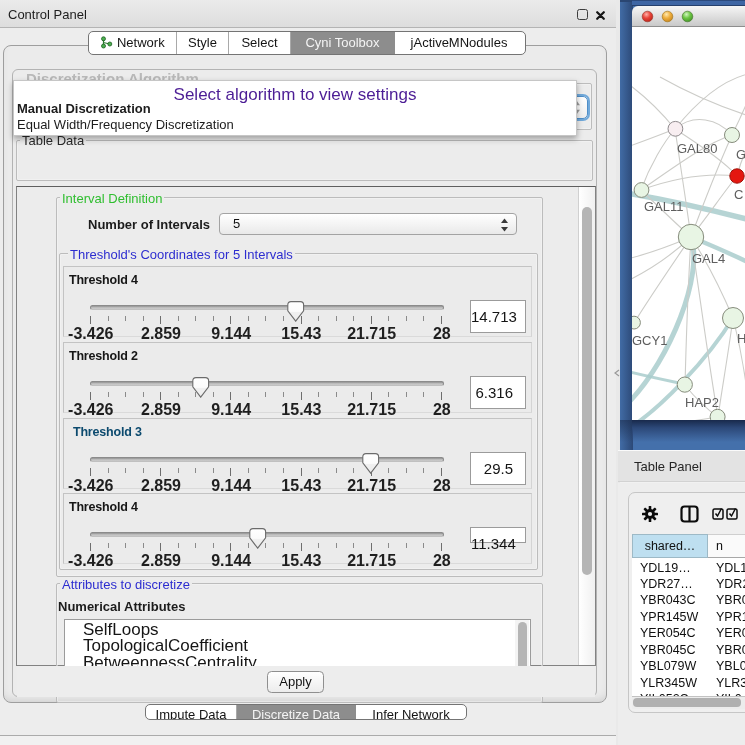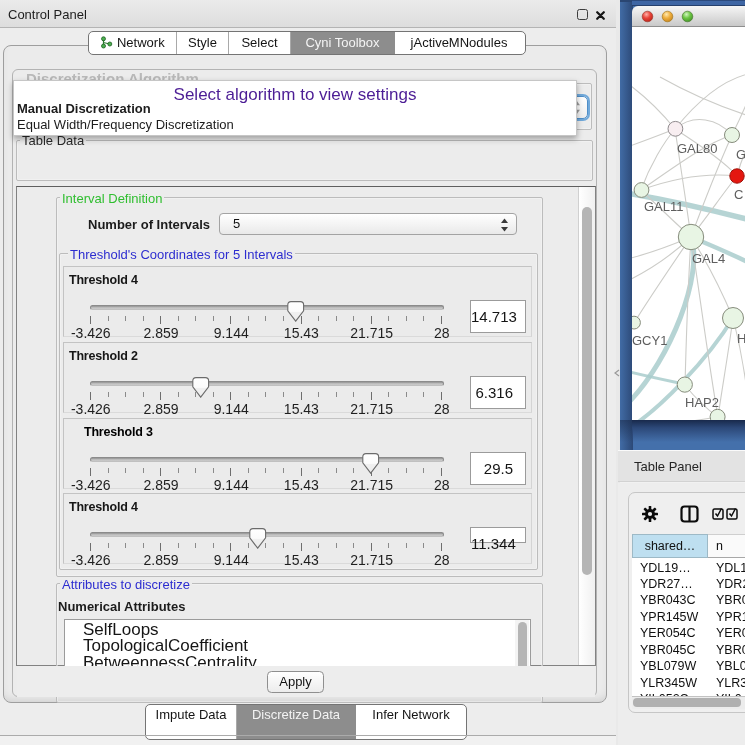--- a/index.html
+++ b/index.html
@@ -3,21 +3,21 @@
 *{margin:0;padding:0;box-sizing:border-box}
 html,body{width:745px;height:745px;overflow:hidden}
 body{font-family:"Liberation Sans",sans-serif;background:#f1f1f1}
 .ab{position:absolute}
 .f13{font-size:13px;color:#1c1c1c}
 .bold{font-weight:bold}
 #p{position:relative;width:745px;height:745px;overflow:hidden}
 .row{background:#ebebeb;border:1px solid #c3c3c3;border-bottom-color:#dadada;border-right-color:#d4d4d4}
 .track{background:linear-gradient(#8f8f8f,#b9b9b9 45%,#cccccc);border-radius:3px;border:1px solid #8b8b8b;border-bottom-color:#c0c0c0}
 .vbox{background:#fff;border:1px solid #9b9b9b;font-size:15px;color:#141414;text-align:right;padding-right:12px;line-height:31px}
-.tlab{font-size:14px;font-weight:normal;color:#1f1f1f;transform:translateX(-50%)}
+.tlab{font-size:16px;font-weight:bold;color:#1f1f1f;transform:translateX(-50%)}
 .combo{background:linear-gradient(#ffffff,#f2f2f2 60%,#e9e9e9);border:1px solid #a3a3a3;border-radius:4px;font-size:13px;color:#111}
 .gtitle{font-size:13px;background:#ececec;padding:0 2px}
 .group{border:1px solid #bcbcbc;border-radius:2px;box-shadow:inset 0 0 0 0.5px #f6f6f6}
 .seg{display:inline-block;height:100%;text-align:center;border-right:1px solid #a9a9a9;font-size:13px;color:#141414}
 </style></head><body>
 <div id="p">
 
 <div class="ab" style="left:0;top:0;width:616px;height:736px;background:#ededed"></div>
 <div class="ab" style="left:0;top:0;width:616px;height:28px;background:linear-gradient(#ebebeb,#dddddd);border-bottom:1px solid #b4b4b4"></div>
 <div class="ab f13" style="left:8px;top:7px;color:#1d1d1d">Control Panel</div>
@@ -112,21 +112,21 @@
           <stop offset="0" stop-color="#ffffff"></stop>
           <stop offset="0.5" stop-color="#fbfbfb"></stop>
           <stop offset="0.55" stop-color="#f0f0f0"></stop>
           <stop offset="1" stop-color="#ececec"></stop>
         </linearGradient>
       </defs>
       <path d="M4,0.6 L13.4,0.6 Q16.6,0.6 16.6,3.8 L16.6,9.9 L8.7,20.2 L0.8,9.9 L0.8,3.8 Q0.8,0.6 4,0.6 Z" fill="url(#tg2006)" stroke="#6b6b6b" stroke-width="1.1"></path>
     </svg>
 <div class="vbox ab" style="left:470px;top:376px;width:56px;height:33px">6.316</div>
 <div class="row ab" style="left:63px;top:418px;width:469px;height:71px"></div>
-<div class="ab bold" style="left:84px;top:425px;font-size:12.5px;color:#000000;letter-spacing:-0.2px">Threshold 3</div>
+<div class="ab bold" style="left:73px;top:425px;font-size:12.5px;color:#0c4a6e;letter-spacing:-0.2px">Threshold 3</div>
 <div class="track ab" style="left:90px;top:457px;width:354px;height:5px"></div>
 <div class="ab" style="left:90.3px;top:467.5px;width:353px;height:5px;background:repeating-linear-gradient(to right,#8a8a8a 0 1px,transparent 1px 17.55px)"></div>
 <div class="ab" style="left:90.3px;top:467.5px;width:353px;height:8px;background:repeating-linear-gradient(to right,#6e6e6e 0 1px,transparent 1px 70.2px)"></div>
 <div class="ab tlab" style="left:90.8px;top:476.5px">-3.426</div>
 <div class="ab tlab" style="left:161.0px;top:476.5px">2.859</div>
 <div class="ab tlab" style="left:231.2px;top:476.5px">9.144</div>
 <div class="ab tlab" style="left:301.4px;top:476.5px">15.43</div>
 <div class="ab tlab" style="left:371.6px;top:476.5px">21.715</div>
 <div class="ab tlab" style="left:441.8px;top:476.5px">28</div>
 <svg class="ab" style="left:361.5px;top:452.5px" width="18" height="21" viewBox="0 0 18 21">
@@ -170,21 +170,21 @@
 <div class="ab bold f13" style="left:58px;top:599px">Numerical Attributes</div>
 <div class="ab" style="left:64px;top:619px;width:467px;height:47px;background:#fff;border:1px solid #9b9b9b;border-bottom:none;overflow:hidden;font-size:17px;color:#151515">
  <div style="padding:2px 0 0 18px;line-height:16.4px">SelfLoops<br>TopologicalCoefficient<br>BetweennessCentrality</div>
  <div style="position:absolute;right:1px;top:0;width:14px;height:47px;background:#f4f4f4"></div>
  <div style="position:absolute;right:3px;top:2px;width:9px;height:60px;background:#b5b5b5;border-radius:4.5px"></div>
 </div>
 
 <div class="ab" style="left:17px;top:666px;width:578px;height:31px;background:#ededed"></div>
 <div class="ab" style="left:267px;top:671px;width:57px;height:22px;background:linear-gradient(#ffffff,#ececec);border:1px solid #8f8f8f;border-radius:4.5px;text-align:center;font-size:13px;line-height:20px;color:#111">Apply</div>
 
-<div class="ab" style="left:145px;top:704px;width:322px;height:36px;background:#fff;border:1px solid #747474;border-radius:5px;overflow:hidden;white-space:nowrap">
+<div class="ab" style="left:145px;top:704px;width:322px;height:16px;background:#fff;border:1px solid #747474;border-radius:5px;overflow:hidden;white-space:nowrap">
  <div class="seg" style="width:91px;line-height:20px">Impute Data</div><div class="seg" style="width:119px;line-height:20px;background:#8d8d8d;color:#f4f4f4;border-right-color:#8d8d8d">Discretize Data</div><div class="seg" style="width:110px;line-height:20px;border-right:none">Infer Network</div>
 </div>
 <div class="ab" style="left:0;top:735px;width:616px;height:1px;background:#ababab"></div>
 
 <div class="ab" style="left:616px;top:0;width:4px;height:745px;background:#e9e9e9"></div>
 <svg class="ab" style="left:614px;top:369px" width="6" height="8" viewBox="0 0 6 8">
       <path d="M5,1 L1,4 L5,7" fill="none" stroke="#9a9a9a" stroke-width="1.2"></path>
     </svg>
 <div class="ab" style="left:620px;top:0;width:125px;height:450px;background:#4470ab"></div>
 <div class="ab" style="left:620px;top:0;width:13px;height:450px;background:linear-gradient(to right,rgba(15,25,55,0.05),rgba(15,25,55,0.45))"></div>

